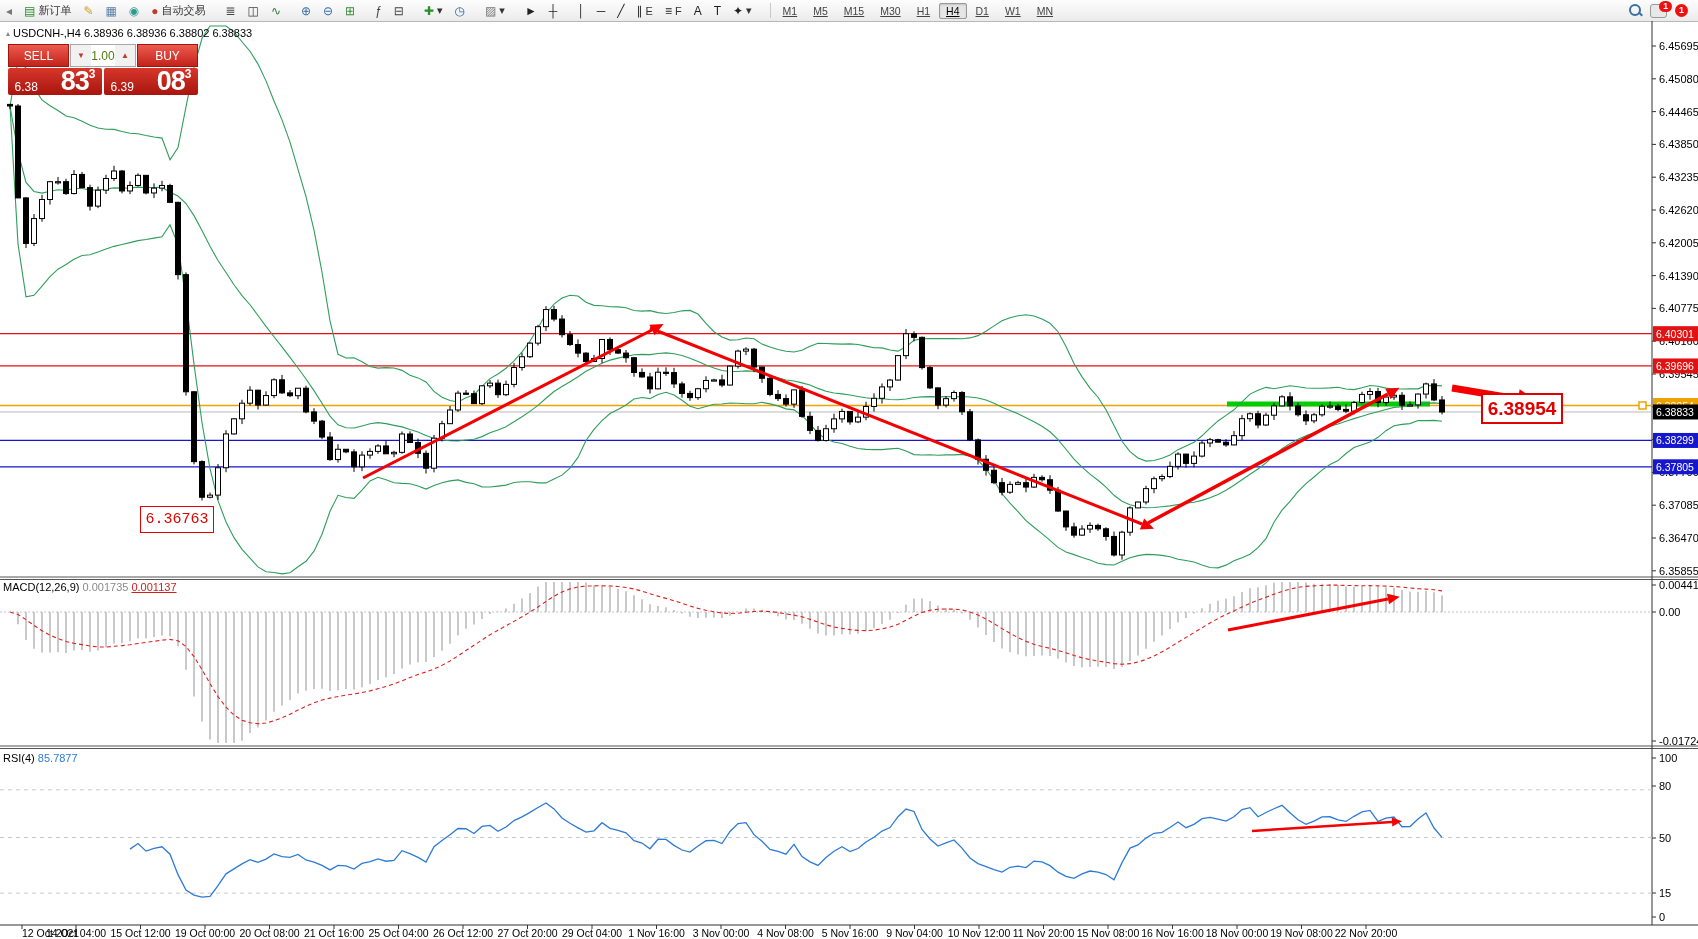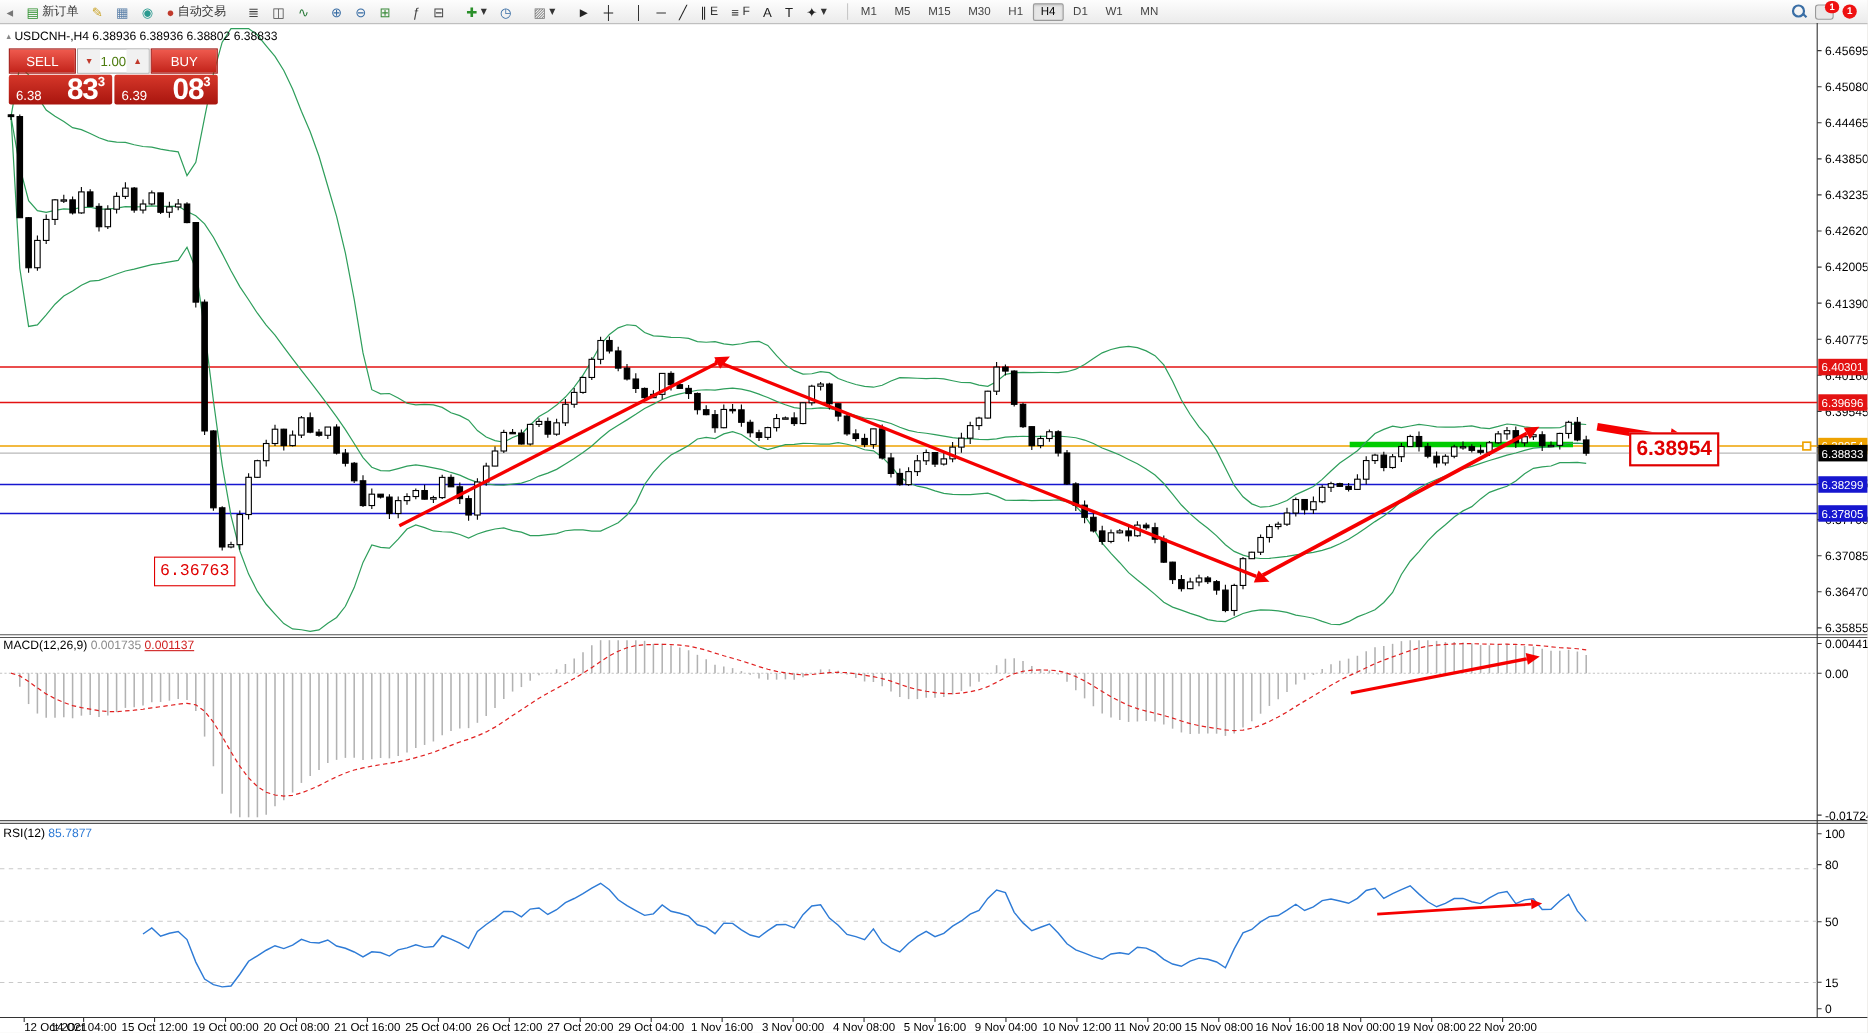--- a/index.html
+++ b/index.html
@@ -6,21 +6,21 @@
   .app{position:relative;width:1698px;height:939px;background:#fff;overflow:hidden;
        font-family:"Liberation Sans",sans-serif;color:#000;}
   
   .toolbar{position:absolute;left:0;top:0;width:1698px;height:21px;
            background:linear-gradient(#fdfdfd,#ebebeb);border-bottom:1px solid #b8b8b8;
            display:flex;align-items:center;font-size:11px;white-space:nowrap;}
   .tb-btn{display:inline-flex;align-items:center;gap:3px;padding:1px 4px;margin:0 1px;
           border:1px solid transparent;border-radius:2px;cursor:default;color:#333;}
   .tb-glyph{font-size:12px;line-height:12px;}
   .tb-sep{width:1px;height:15px;background:#c8c8c8;margin:0 4px;flex:0 0 1px;}
-  .tf-btn{padding:1px 6px;margin:0 1px;font-size:10.5px;color:#444;border:1px solid transparent;border-radius:2px;}
+  .tf-btn{padding:1px 6px;margin:0 1px;font-size:10.5px;color:#444;border:1px solid transparent;border-radius:2px;text-decoration:underline;}
   .tf-btn.active{background:#e6e6e6;border-color:#9a9a9a;box-shadow:inset 0 1px 2px rgba(0,0,0,.15);color:#000;text-align:right;}
   .tb-right{margin-left:auto;display:flex;align-items:center;gap:8px;padding-right:10px;}
   .mag{position:relative;width:13px;height:13px;}
   .mag .lens{position:absolute;left:0;top:0;width:8px;height:8px;border:2px solid #3a6ea5;border-radius:50%;}
   .mag .tail{position:absolute;left:9px;top:9px;width:5px;height:2px;background:#3a6ea5;transform:rotate(45deg);}
   .bubble{position:relative;width:15px;height:12px;background:#e8e8e8;border:1px solid #999;border-radius:3px;}
   .badge{position:absolute;top:-4px;right:-6px;min-width:11px;height:11px;border-radius:6px;background:#e11;
          color:#fff;font-size:8.5px;line-height:11px;text-align:center;font-weight:bold;padding:0 1px;}
   .corner-badge{width:13px;height:13px;border-radius:50%;background:#e11;color:#fff;font-size:9px;
                 line-height:13px;text-align:center;font-weight:bold;}
@@ -855,21 +855,21 @@
       </div>
     </div>
   </div>
 
   <div class="pane-label" style="top:581px">
     <span>MACD(12,26,9)</span>
     <span class="v1">0.001735</span>
     <span class="v2">0.001137</span>
   </div>
   <div class="pane-label" style="top:752px">
-    <span>RSI(12)</span>
+    <span>RSI(4)</span>
     <span class="vb">85.7877</span>
   </div>
 
   <div class="redbox" id="lowbox" style="left: 140px; top: 506px; width: 72px; height: 25px; font-size: 15px; line-height: 25px; border-width: 1.5px; font-family: Liberation Mono, monospace;">
     <span>6.36763</span>
   </div>
   <div class="redbox" id="targetbox" style="left: 1481px; top: 393px; width: 78px; height: 27px; font-size: 19px; line-height: 27px; font-weight: bold;">
     <span>6.38954</span>
   </div>
 </div>

